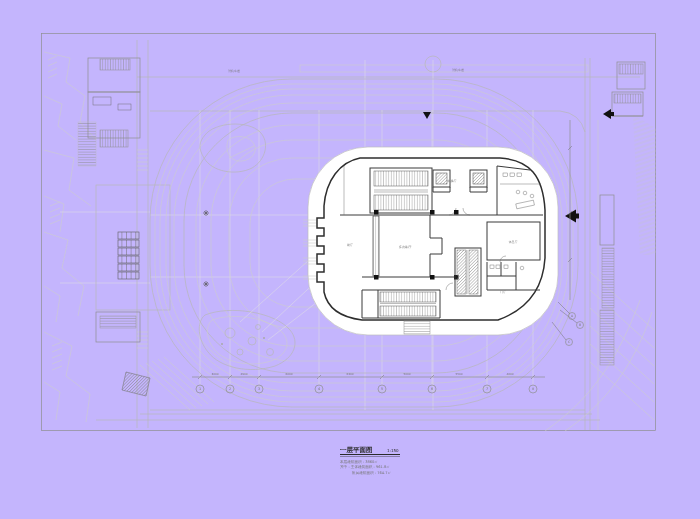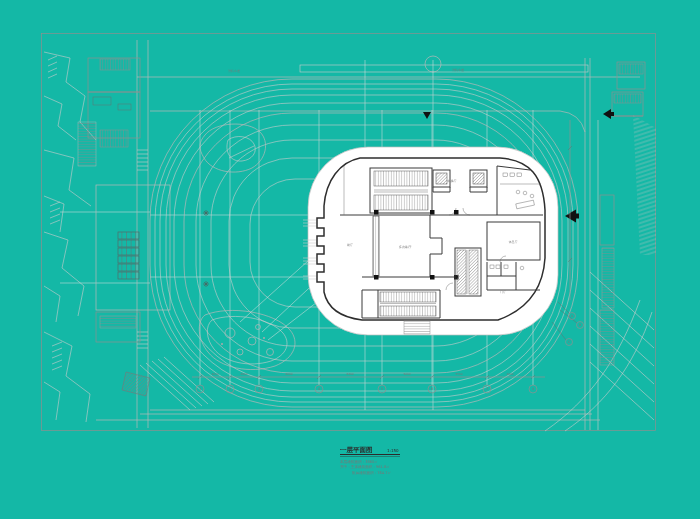--- a/index.html
+++ b/index.html
@@ -1,16 +1,16 @@
 <!DOCTYPE html>
 <html><head>
 <meta charset="utf-8">
 <style>
   html,body{margin:0;padding:0;background:#e8e8e8;}
-  .page{width:700px;height:519px;background:#14b8a6;position:relative;overflow:hidden;
+  .page{width:700px;height:519px;background:#c4b5fd;position:relative;overflow:hidden;
         font-family:"DejaVu Sans","Liberation Sans",sans-serif;}
   svg{position:absolute;left:0;top:0;}
   
   .l  {fill:none;stroke:#cdcdcd;stroke-width:.6;}   
   .l2 {fill:none;stroke:#b8b8b8;stroke-width:.7;}   
   .xl {fill:none;stroke:#e2e2e2;stroke-width:.5;}   
   .m  {fill:none;stroke:#8f8f8f;stroke-width:.7;}   
   .d  {fill:none;stroke:#3a3a3a;stroke-width:1;}    
   .dd {fill:none;stroke:#2e2e2e;stroke-width:1.5;}  
   .thin{fill:none;stroke:#6a6a6a;stroke-width:.45;}

